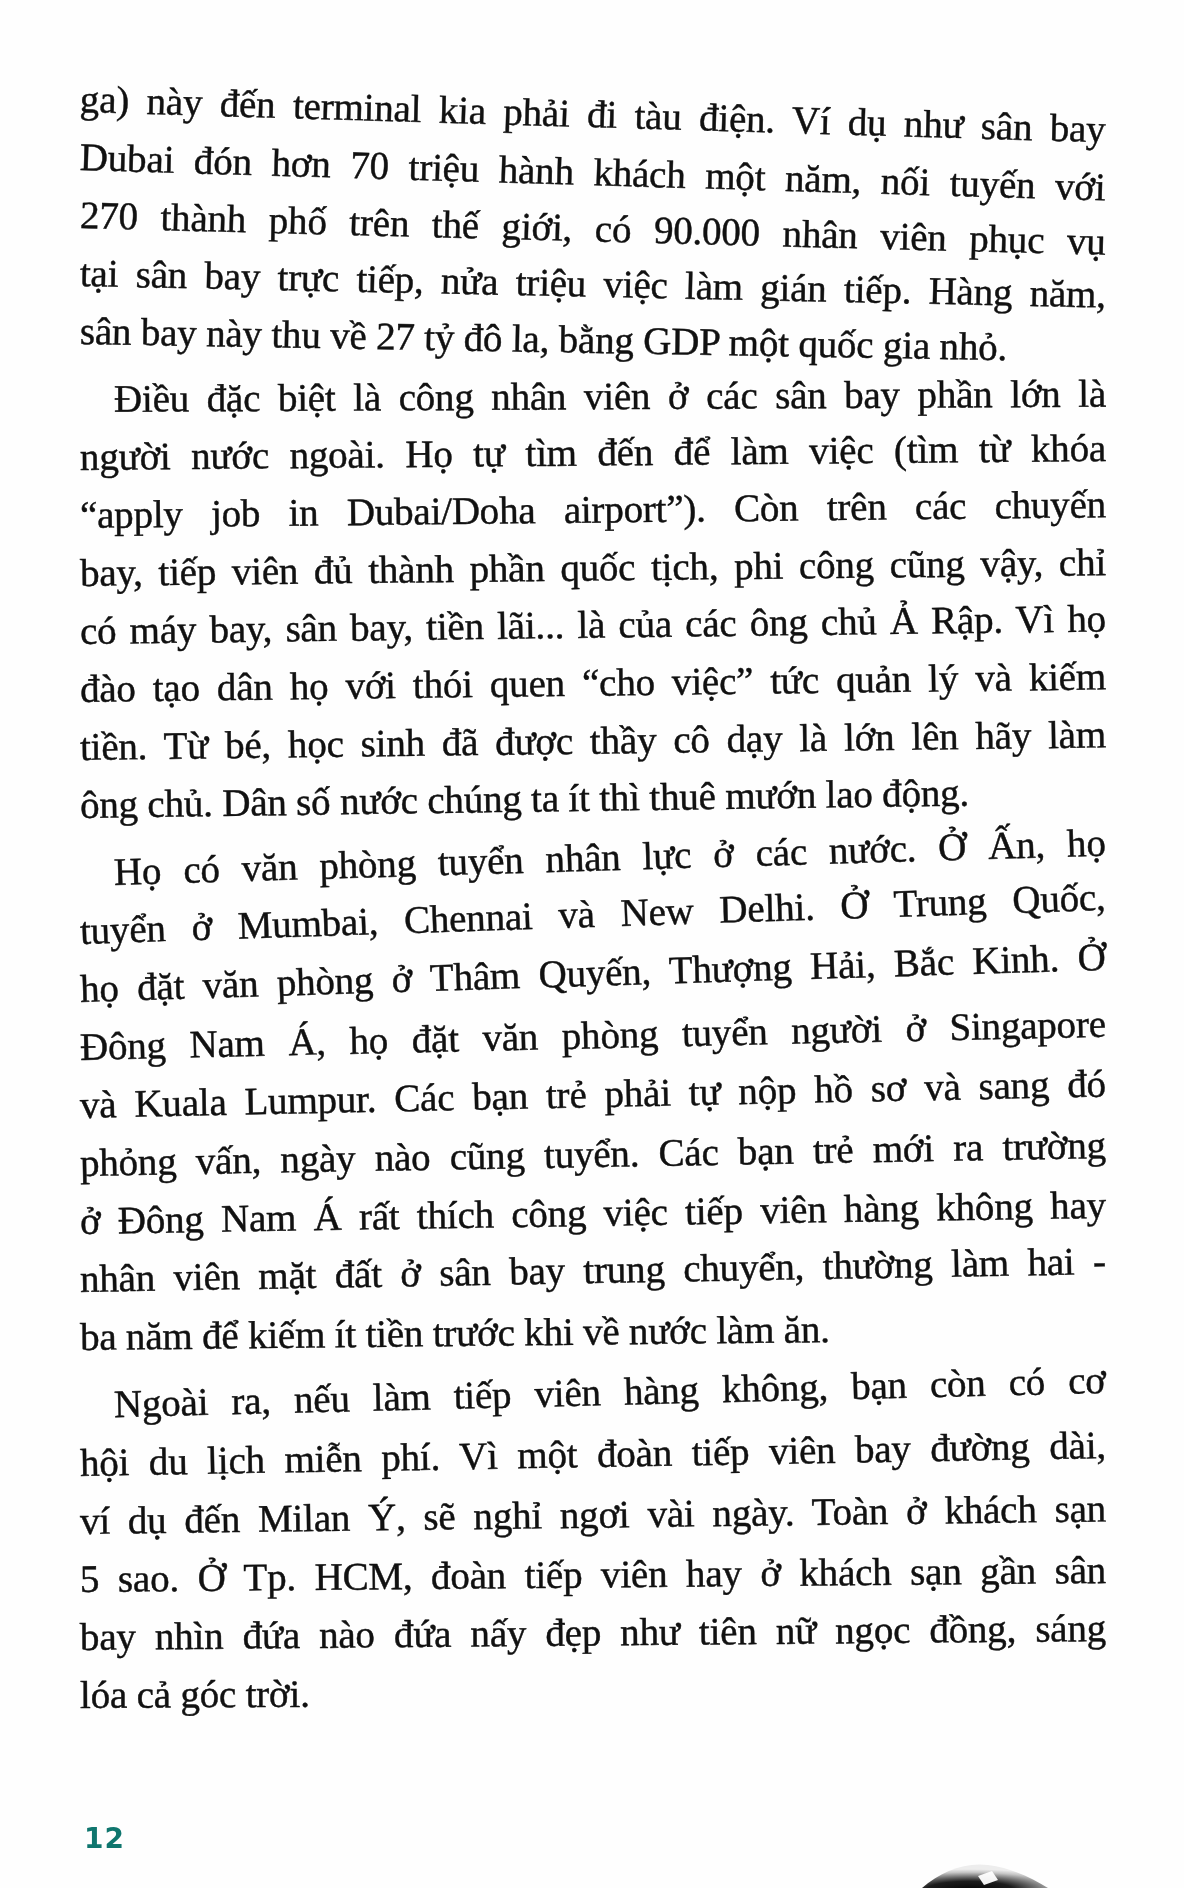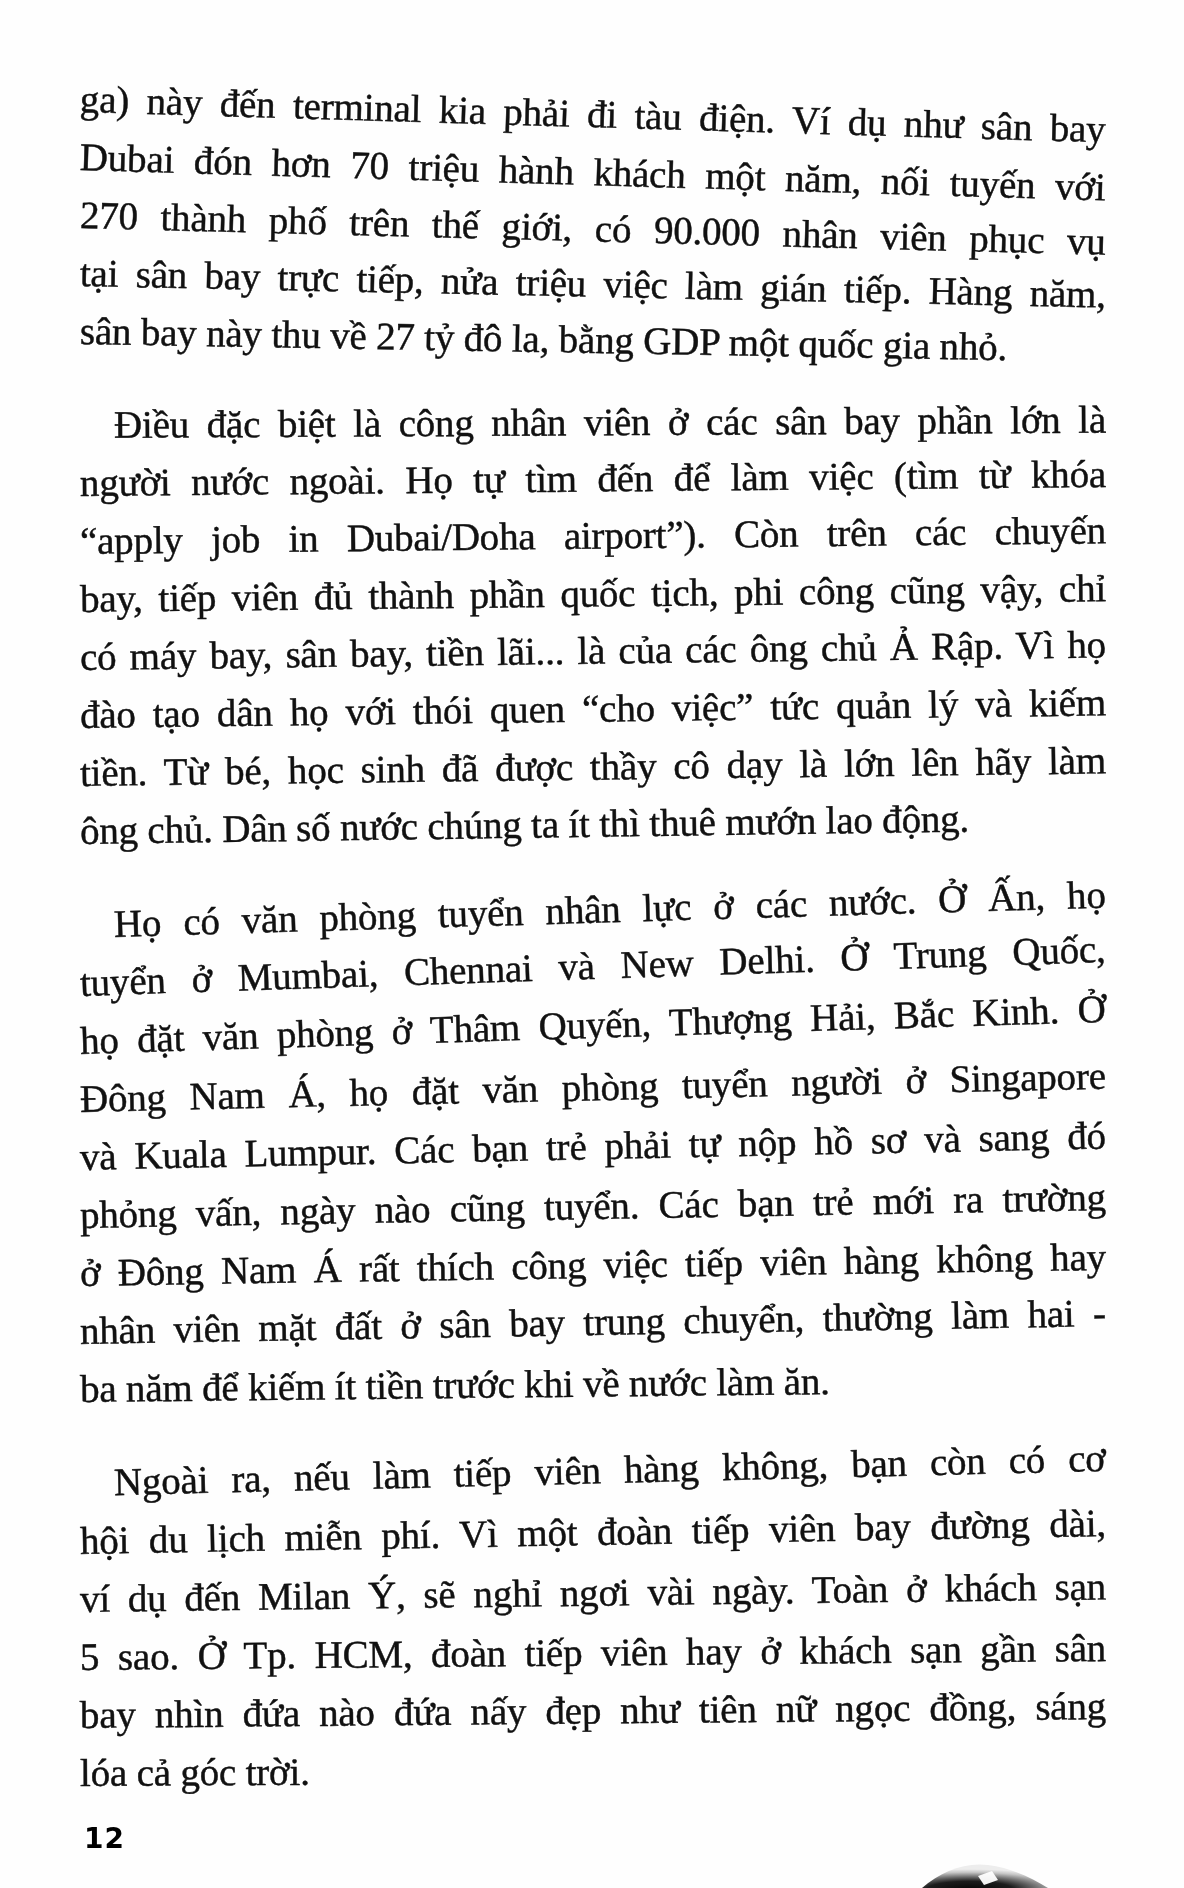--- a/index.html
+++ b/index.html
@@ -19,21 +19,21 @@
     font-family: "Liberation Serif", "DejaVu Serif", serif;
     color: #111;
   }
   .text-block {
     position: absolute;
     left: 80px;
     top: 70px;
     width: 1026px;
   }
   .paragraph { margin: 0; }
-  .paragraph.spaced { margin-top: 36px; }
+  .paragraph.spaced { margin-top: 10px; }
   .line {
     height: 58px;
     line-height: 58px;
     font-size: 39px;
     letter-spacing: -0.2px;
     text-align: justify;
     text-align-last: justify;
     transform-origin: 0 50%;
     -webkit-text-stroke: 0.45px #111;
     white-space: normal;
@@ -45,21 +45,21 @@
   }
   .line.indent { padding-left: 34px; }
   .page-number {
     position: absolute;
     left: 84px;
     top: 1822px;
     font-family: "DejaVu Sans", "Liberation Sans", sans-serif;
     font-weight: 700;
     font-size: 28px;
     letter-spacing: 1px;
-    color: #000000;
+    color: #0f766e;
   }
   .corner-blob {
     position: absolute;
     left: 922px;
     top: 1860px;
     width: 126px;
     height: 28px;
   }
 </style>
 </head>

